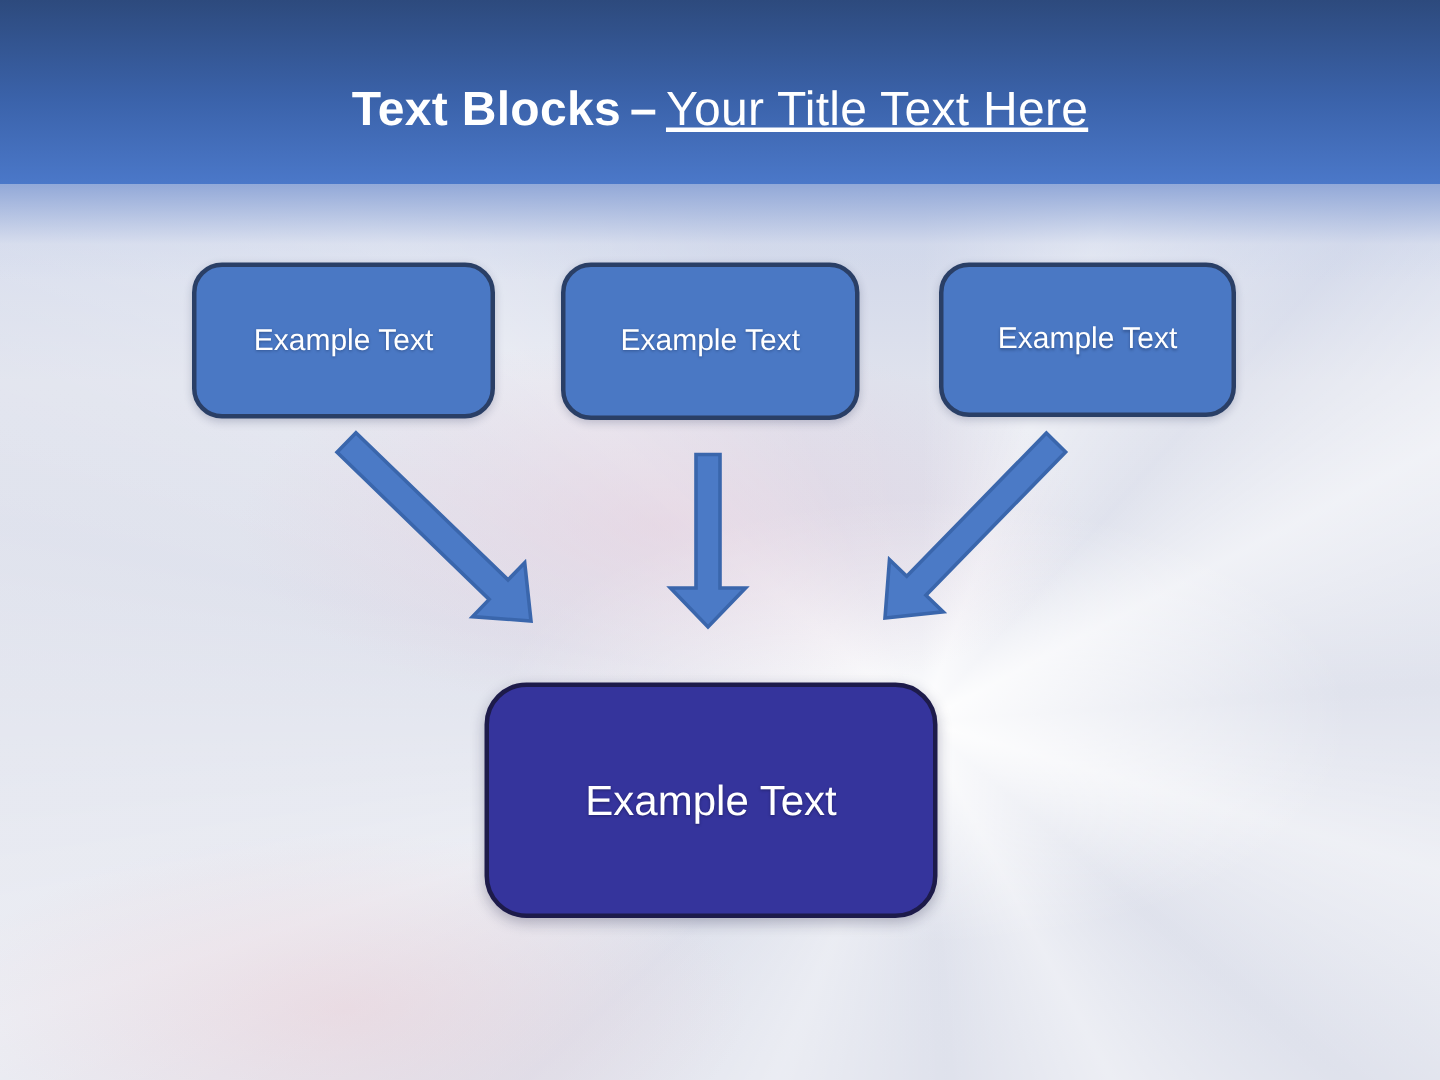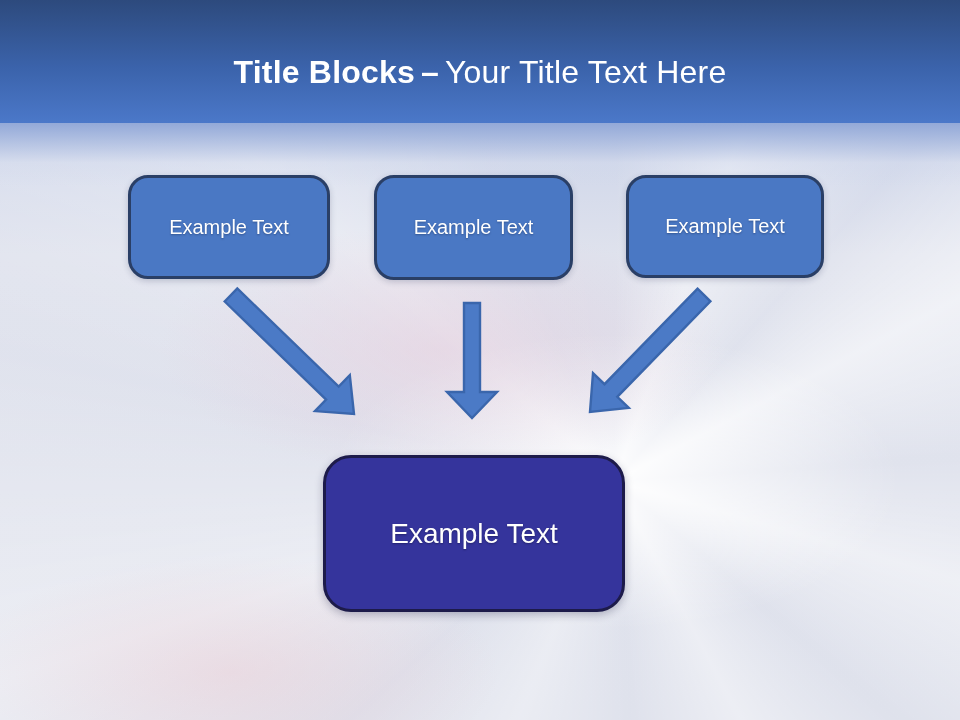--- a/index.html
+++ b/index.html
@@ -45,21 +45,21 @@
     background:linear-gradient(180deg,var(--fade) 0%,rgba(208,216,236,0.35) 62%,rgba(208,216,236,0) 100%);
   }
   .slide-title{
     position:absolute;left:0;top:54px;width:960px;
     text-align:center;color:var(--title-color);
     font-size:32px;line-height:36px;letter-spacing:0.2px;
     white-space:nowrap;
   }
   .slide-title .t-bold{font-weight:700;}
   .slide-title .t-sep{font-weight:700;margin:0 6px;}
-  .slide-title .t-rest{font-weight:400;}
+  .slide-title .t-rest{font-weight:400;text-decoration:underline;}
   .block{
     position:absolute;display:flex;align-items:center;justify-content:center;
     background:var(--block-fill);
     border:3px solid var(--block-border);
     border-radius:20px;
     color:var(--block-text);font-size:20px;
     text-shadow:0 1px 2px rgba(10,20,50,0.35);
     box-shadow:0 2px 6px rgba(30,40,80,0.22);
   }
   .block-1{left:128px;top:175px;width:202px;height:104px;}
@@ -86,21 +86,21 @@
 </head>
 <body>
 
 <div class="slide">
 
   <div class="bg-burst"></div>
 
   <div class="header"></div>
   <div class="header-fade"></div>
 
-  <div class="slide-title"><span class="t-bold">Title Blocks</span><span class="t-sep">–</span><span class="t-rest">Your Title Text Here</span></div>
+  <div class="slide-title"><span class="t-bold">Text Blocks</span><span class="t-sep">–</span><span class="t-rest">Your Title Text Here</span></div>
 
   <svg class="arrows" viewBox="0 0 960 720">
     <polygon points="224.7,301.5 326.1,399.6 315.0,411.1 354,414 349.8,375.1 338.7,386.6 237.3,288.5"></polygon>
     <polygon points="464,303 464,392 447,392 472,418 497,392 480,392 480,303"></polygon>
     <polygon points="697.6,288.7 604.5,384.2 593.0,373.1 590,412 628.8,407.9 617.3,396.8 710.4,301.3"></polygon>
   </svg>
 
   <div class="block block-1">
     <span>Example Text</span>
   </div>

